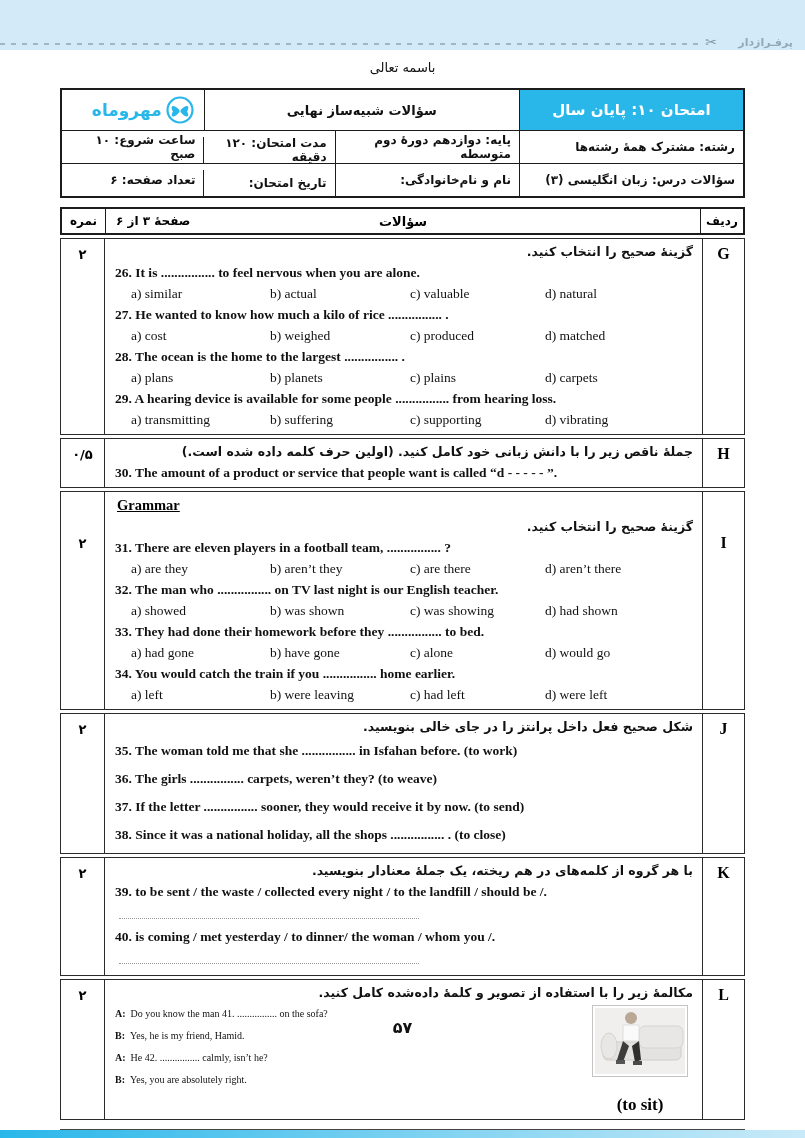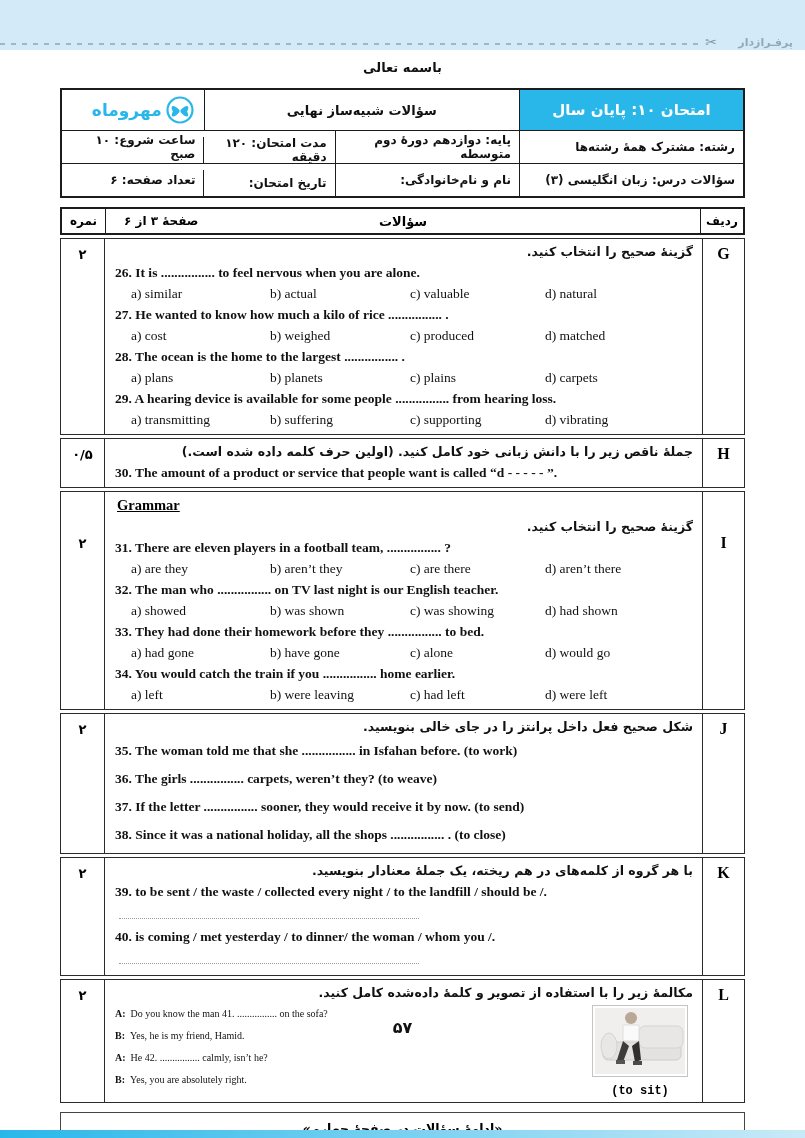--- a/index.html
+++ b/index.html
@@ -7,21 +7,21 @@
   .page { position:relative; width:805px; height:1138px; background:#ffffff; overflow:hidden; }
 
   
   .cutband { position:absolute; top:0; left:0; width:805px; height:50px; background:#d3eaf8; }
   .dashline { position:absolute; top:43px; left:0; width:698px; height:2px;
     background:repeating-linear-gradient(to right,#9fb7c6 0 5px,transparent 5px 11px); }
   .scissors { position:absolute; top:34px; right:88px; font-size:14px; color:#7f97a5; }
   .brandsmall { position:absolute; top:36px; right:12px; font-size:11px; font-weight:bold; color:#93a9b6; direction:rtl; }
 
   .basmala { position:absolute; top:60px; left:0; width:100%; text-align:center;
-    font-size:13px; font-weight:bold; color:#111; }
+    font-size:13px; font-weight:normal; color:#111; }
 
   .content { position:absolute; left:60px; top:88px; width:685px; }
 
   
   .hdrtable { border:2px solid #1c1c1c; }
   .hrow { display:flex; border-top:1px solid #1c1c1c;padding-left:20px; }
   .hrow:first-child { border-top:none; }
   .hcell { border-left:1px solid #1c1c1c; display:flex; align-items:center; justify-content:center;
     font-size:12px; font-weight:bold; color:#111; direction:rtl; padding:0 8px; }
   .hcell:first-child { border-left:none; }
@@ -31,21 +31,21 @@
   .c-mid1 { width:325px; font-size:13px; }
   .c-title { width:231px; background:#29b7ea; color:#ffffff; font-size:15px; }
   .c1 { width:125px; justify-content:flex-start; }
   .c2 { width:135px; justify-content:flex-start;margin-top:6px; }
   .c3 { width:190px; justify-content:flex-start; }
   .c4 { width:231px; justify-content:flex-start; }
   .logo-wrap { display:flex; align-items:center; gap:4px; direction:rtl; }
   .logo-text { color:#29b7ea; font-size:17px; font-weight:bold; }
 
   
-  .qhdr { display:flex; border:2px solid #1c1c1c; height:28px; margin-top:9px;gap:8px; }
+  .qhdr { display:flex; border:2px solid #1c1c1c; height:28px; margin-top:9px; }
   .qhdr .qh-score { width:44px; border-right:1px solid #1c1c1c; display:flex; align-items:center; justify-content:center;
     font-size:12px; font-weight:bold; }
   .qhdr .qh-mid { flex:1; position:relative; display:flex; align-items:center; justify-content:center;
     font-size:13px; font-weight:bold; direction:rtl; }
   .qh-pageinfo { position:absolute; left:10px; font-size:12px; direction:rtl; }
   .qhdr .qh-row { width:43px; border-left:1px solid #1c1c1c; display:flex; align-items:center; justify-content:center;
     font-size:12px; font-weight:bold; }
 
   
   .sec { display:flex; border:1px solid #2b2b2b; margin-top:3px; }
@@ -65,21 +65,21 @@
   .sec-I .cell-letter { padding-top:42px; }
   .grammar { font-family:"Liberation Serif", serif; font-weight:bold; font-size:14.5px;
     text-decoration:underline; margin:2px 0 3px 2px; }
   .jline { line-height:28px; }
   .ansline { width:300px; border-bottom:1px dotted #9a9a9a; height:12px; margin:5px 0 7px 4px; }
   .dlg { font-family:"Liberation Serif", serif; font-size:10px; color:#111; line-height:22px; }
   .dlg .sp { font-weight:bold; }
   .dlg .dtxt { margin-left:5px; }
   .figure { float:right; width:102px; margin:0 2px 0 8px; text-align:center; }
   .photo { width:96px; height:72px; border:1px solid #c4c4c4; background:#ffffff; padding:2px; margin:2px auto 0; }
-  .caption { font-family:Liberation Mono, monospace; font-weight:bold; font-size:12px; margin-top:7px; }
+  .caption { font-family:Liberation Serif, serif; font-weight:bold; font-size:17px; margin-top:18px; }
 
   .contbox { border:1.5px solid #444; height:33px; margin-top:9px; display:flex; align-items:center;
     justify-content:center; font-size:12.5px; font-weight:bold; direction:rtl; }
   .pagenum { position:absolute; top:1018px; left:0; width:100%; text-align:center;
     font-size:16px; font-weight:bold; color:#111; }
   .footbar { position:absolute; bottom:0; left:0; width:805px; height:8px;
     background:linear-gradient(to right,#29b7ea,#c9eaf8); }
 </style>
 </head>
 <body>

